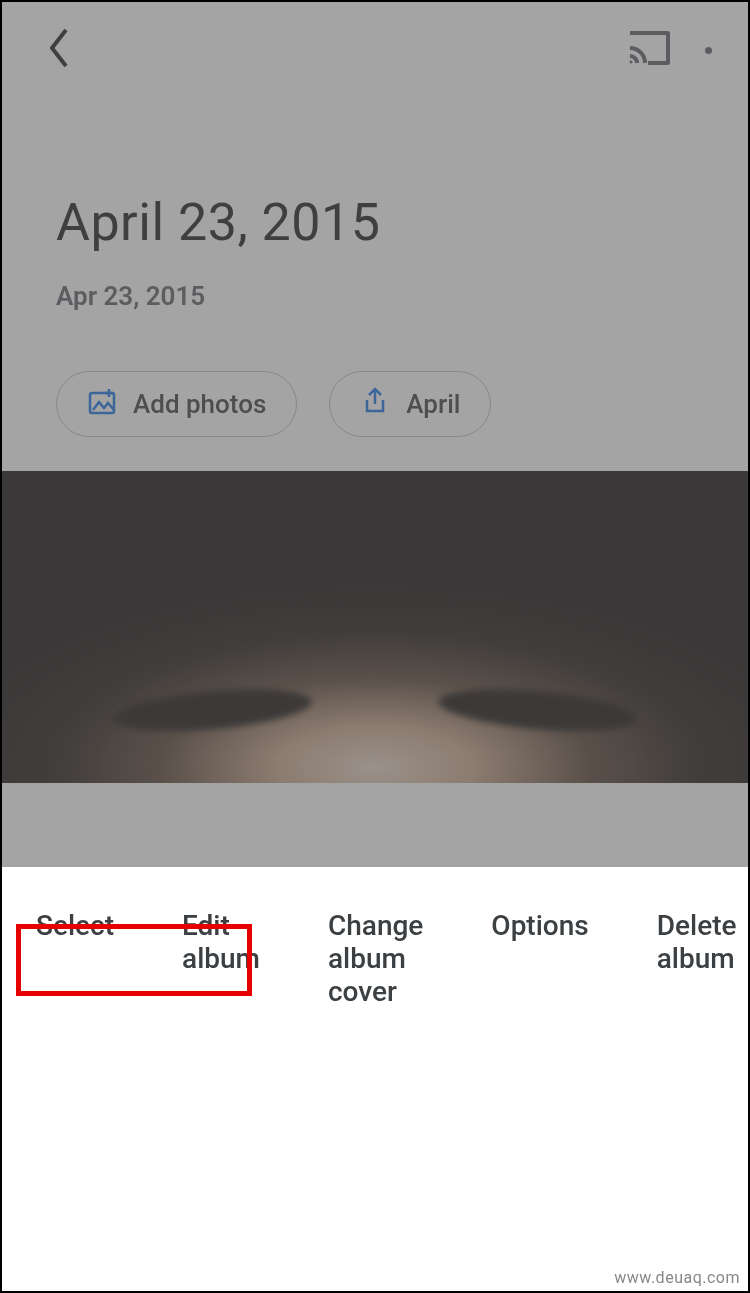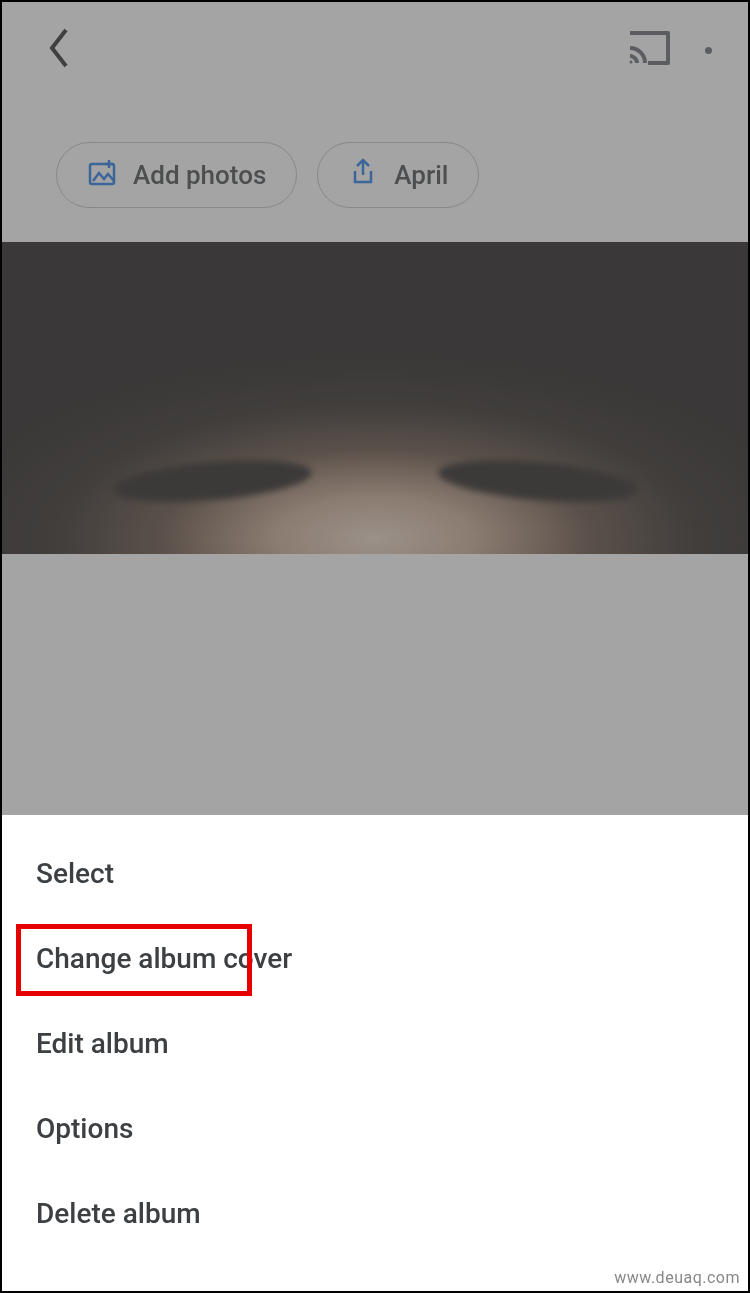--- a/index.html
+++ b/index.html
@@ -21,21 +21,21 @@
     }
     .back-btn { width:40px; height:40px; display:flex; align-items:center; justify-content:center; }
     .back-btn svg { width:28px; height:40px; stroke:#202124; stroke-width:4; fill:none; }
     .top-right { display:flex; align-items:center; gap:34px; margin-right:8px; }
     .cast-icon svg { width:44px; height:36px; stroke:#5f6368; stroke-width:4; fill:none; }
     .more-icon { display:flex; gap:8px; }
     .more-icon span { width:7px; height:7px; border-radius:50%; background:#5f6368; }
     .header-block { padding: 110px 54px 0 54px; }
     .album-title { font-size:52px; font-weight:400; color:#202124; letter-spacing:0.5px; }
     .album-date { margin-top:28px; font-size:26px; font-weight:600; color:#5f6368; }
-    .action-row { display:flex; gap:20px; padding: 60px 54px 34px 54px; }
+    .action-row { display:flex; gap:32px; padding: 60px 54px 34px 54px; }
     .pill-btn {
       display:flex; align-items:center; gap:16px;
       padding: 14px 30px;
       border:1.5px solid #c0c0c0;
       border-radius:36px;
       font-size:26px; font-weight:500; color:#3c4043;
     }
     .pill-btn svg { width:30px; height:30px; stroke:#1a73e8; fill:none; stroke-width:2.5; }
     .photo-area {
       width:100%;
@@ -48,23 +48,23 @@
     .brow.left { left:110px; transform:rotate(-5deg); }
     .brow.right { right:110px; transform:rotate(5deg); }
     .overlay {
       position:absolute; inset:0;
       background: rgba(90,90,90,0.55);
       pointer-events:none;
     }
     .sheet {
       position:absolute;
       left:0; right:0; bottom:0;
-      height:476px;
+      height:424px;
       background:#fff;
-      display:flex; flex-direction:column;
+      display:flex; flex-direction:row;
       padding-top:16px;
     }
     .menu-item {
       padding: 26px 34px;
       font-size:28px;
       font-weight:500;
       color:#3c4043;
     }
     .highlight-box {
       position:absolute;
@@ -104,20 +104,24 @@
       <div class="more-icon">
         <span style="display:flex;gap:8px;">
           <span></span>
             <span></span>
             <span></span>
         </span>
       </div>
     </div>
   </div>
 
+  <div class="header-block">
+    <div class="album-title">April 23, 2015</div>
+    <div class="album-date">Apr 23, 2015</div>
+  </div>
 
   <div class="action-row">
     <div class="pill-btn">
       <span>
         <svg viewBox="0 0 30 30">
           <rect x="3" y="7" width="24" height="20" rx="2"></rect>
           <polyline points="6,24 12,16 17,22 21,17 27,24"></polyline>
           <line x1="22" y1="3" x2="22" y2="11"></line>
           <line x1="18" y1="7" x2="26" y2="7"></line>
         </svg>
@@ -139,21 +143,21 @@
   <div class="photo-area">
     <div class="brow left"></div>
     <div class="brow right"></div>
   </div>
 </div>
 
 <div class="overlay"></div>
 
 <div class="sheet">
   <div class="menu-item">Select</div>
+  <div class="menu-item">Edit album</div>
   <div class="menu-item">Change album cover</div>
-  <div class="menu-item">Edit album</div>
   <div class="menu-item">Options</div>
   <div class="menu-item">Delete album</div>
 </div>
 
 <div class="highlight-box" style="left:14px; top:922px; width:236px; height:72px;"></div>
 
 <div class="watermark">www.deuaq.com</div>
 
 </body></html>

